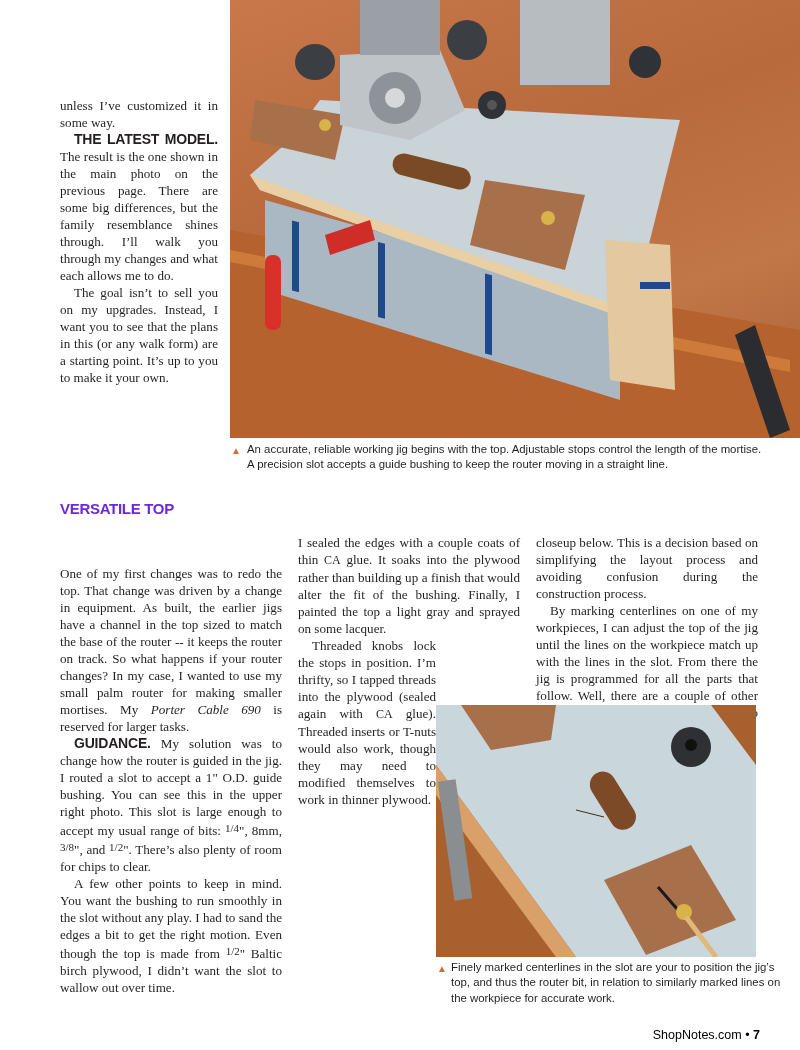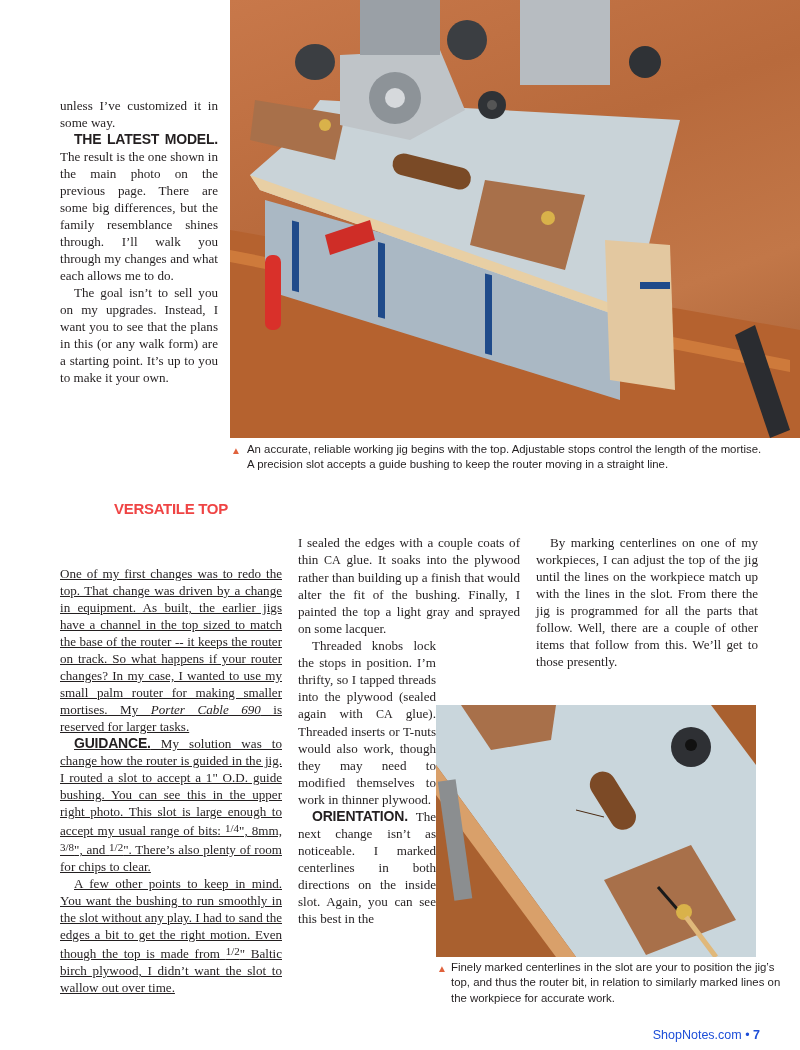--- a/index.html
+++ b/index.html
@@ -1,39 +1,39 @@
 <!DOCTYPE html>
 <html><head>
 <meta charset="utf-8">
 <style>
   html, body { margin: 0; padding: 0; background: #ffffff; }
   body { width: 800px; height: 1050px; position: relative; overflow: hidden; font-family: "Liberation Serif", "DejaVu Serif", serif; color: #231f20; }
   .col { position: absolute; font-size: 13.1px; line-height: 17px; text-align: justify; hyphens: none; margin-top: 40px; }
   .col p { margin: 0; text-indent: 14px; }
   .col p.noindent { text-indent: 0; }
   .col-left-top { left: 60px; top: 57px; width: 158px; }
-  .col-left-bottom { left: 60px; top: 525px; width: 222px; text-decoration: underline; }
+  .col-left-bottom { left: 60px; top: 525px; width: 222px; }
   .col-mid { left: 298px; top: 494px; width: 222px; }
   .col-mid-narrow { width: 138px; }
   .col-right { left: 536px; top: 494px; width: 222px; }
   .runin { font-family: "Liberation Sans", "DejaVu Sans", sans-serif; font-weight: bold; font-size: 14px; letter-spacing: -0.2px; text-transform: uppercase; }
-  .section-head { position: absolute; left: 60px; top: 500px; width: 222px; text-align: center; font-family: "Liberation Sans", "DejaVu Sans", sans-serif; font-weight: bold; font-size: 15px; color: #ef4444; letter-spacing: -0.3px; }
+  .section-head { position: absolute; left: 60px; top: 500px; width: 222px; text-align: left; font-family: "Liberation Sans", "DejaVu Sans", sans-serif; font-weight: bold; font-size: 15px; color: #6d28d9; letter-spacing: -0.3px; }
   .frac { font-size: 11px; vertical-align: 3px; }
   .smallcaps { font-size: 12px; }
   em { font-style: italic; }
 
   
   .photo { position: absolute; overflow: hidden; }
   .photo-top { left: 230px; top: 0; width: 570px; height: 438px; background: linear-gradient(160deg, #c8784a 0%, #b86a3c 40%, #c27748 70%, #a55e33 100%); }
   .photo-bottom { left: 436px; top: 705px; width: 320px; height: 252px; background: #c67b4c; }
   .caption { position: absolute; font-family: "Liberation Sans", "DejaVu Sans", sans-serif; font-size: 11.4px; line-height: 15.4px; color: #231f20; }
   .caption .tri { color: #e0623c; font-size: 10px; position: absolute; left: 0; top: 1px; }
   .caption-top { left: 231px; top: 442px; width: 560px; padding-left: 16px; }
   .caption-bottom { left: 437px; top: 960px; width: 330px; padding-left: 14px; }
-  .folio { position: absolute; right: 40px; top: 1028px; font-family: "Liberation Sans", "DejaVu Sans", sans-serif; font-size: 12.5px; color: #1d4ed8; }
+  .folio { position: absolute; right: 40px; top: 1028px; font-family: "Liberation Sans", "DejaVu Sans", sans-serif; font-size: 12.5px; color: #000000; }
   .folio b { font-weight: bold; }
 </style>
 </head>
 <body>
 
 <div class="col col-left-top">
   <p class="noindent">unless I’ve customized it in some way.</p>
   <p><span class="runin">The Latest Model.</span><span> The result is the one shown in the main photo on the previous page. There are some big differences, but the family resemblance shines through. I’ll walk you through my changes and what each allows me to do.</span></p>
   <p>The goal isn’t to sell you on my upgrades. Instead, I want you to see that the plans in this (or any walk form) are a starting point. It’s up to you to make it your own.</p>
 </div>
@@ -43,25 +43,25 @@
 <div class="col col-left-bottom">
   <p class="noindent"><span>One of my first changes was to redo the top. That change was driven by a change in equipment. As built, the earlier jigs have a channel in the top sized to match the base of the router -- it keeps the router on track. So what happens if your router changes? In my case, I wanted to use my small palm router for making smaller mortises. My </span><em>Porter Cable 690</em><span> is reserved for larger tasks.</span></p>
   <p><span class="runin">Guidance.</span><span> My solution was to change how the router is guided in the jig. I routed a slot to accept a 1" O.D. guide bushing. You can see this in the upper right photo. This slot is large enough to accept my usual range of bits: </span><span class="frac">1/4</span><span>", 8mm, </span><span class="frac">3/8</span><span>", and </span><span class="frac">1/2</span><span>". There’s also plenty of room for chips to clear.</span></p>
   <p><span>A few other points to keep in mind. You want the bushing to run smoothly in the slot without any play. I had to sand the edges a bit to get the right motion. Even though the top is made from </span><span class="frac">1/2</span><span>" Baltic birch plywood, I didn’t want the slot to wallow out over time.</span></p>
 </div>
 
 <div class="col col-mid">
   <p class="noindent"><span>I sealed the edges with a couple coats of thin </span><span class="smallcaps">CA</span><span> glue. It soaks into the plywood rather than building up a finish that would alter the fit of the bushing. Finally, I painted the top a light gray and sprayed on some lacquer.</span></p>
   <div class="col-mid-narrow">
     <p><span>Threaded knobs lock the stops in position. I’m thrifty, so I tapped threads into the plywood (sealed again with </span><span class="smallcaps">CA</span><span> glue). Threaded inserts or T-nuts would also work, though they may need to modified themselves to work in thinner plywood.</span></p>
-    <p><span class="runin">Orientation.</span><span> The next change isn’t as noticeable. I marked centerlines in both directions on the inside slot. Again, you can see this best in the</span></p>
   </div>
 </div>
 
 <div class="col col-right">
+  <p class="noindent">closeup below. This is a decision based on simplifying the layout process and avoiding confusion during the construction process.</p>
   <p>By marking centerlines on one of my workpieces, I can adjust the top of the jig until the lines on the workpiece match up with the lines in the slot. From there the jig is programmed for all the parts that follow. Well, there are a couple of other items that follow from this. We’ll get to those presently.</p>
 </div>
 
 <div class="photo photo-top">
   <svg width="570" height="438" viewBox="0 0 570 438">
 
     <path d="M0 230 L570 330 L570 438 L0 438 Z" fill="#b5622f"></path>
     <path d="M0 250 L560 360 L560 372 L0 262 Z" fill="#d98440" opacity="0.7"></path>
 
     <path d="M35 200 L390 300 L390 400 L35 290 Z" fill="#aab8c4"></path>

